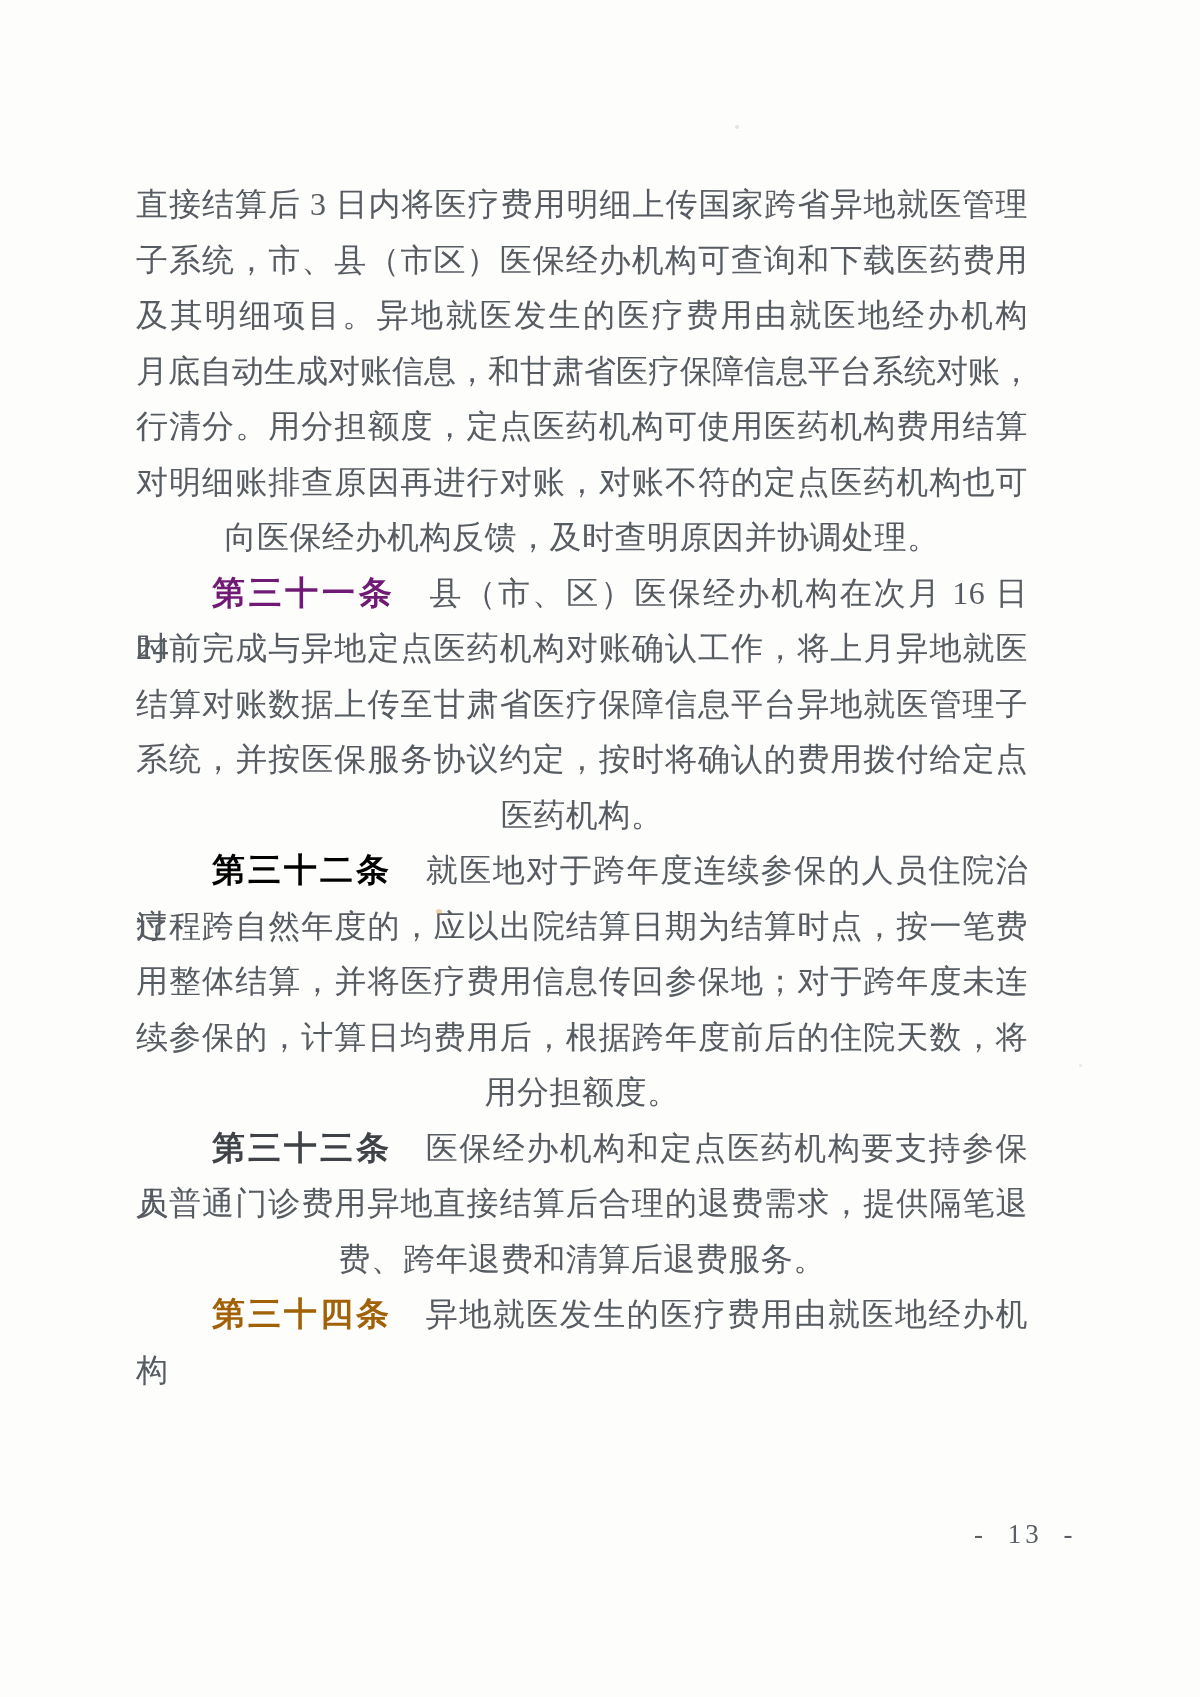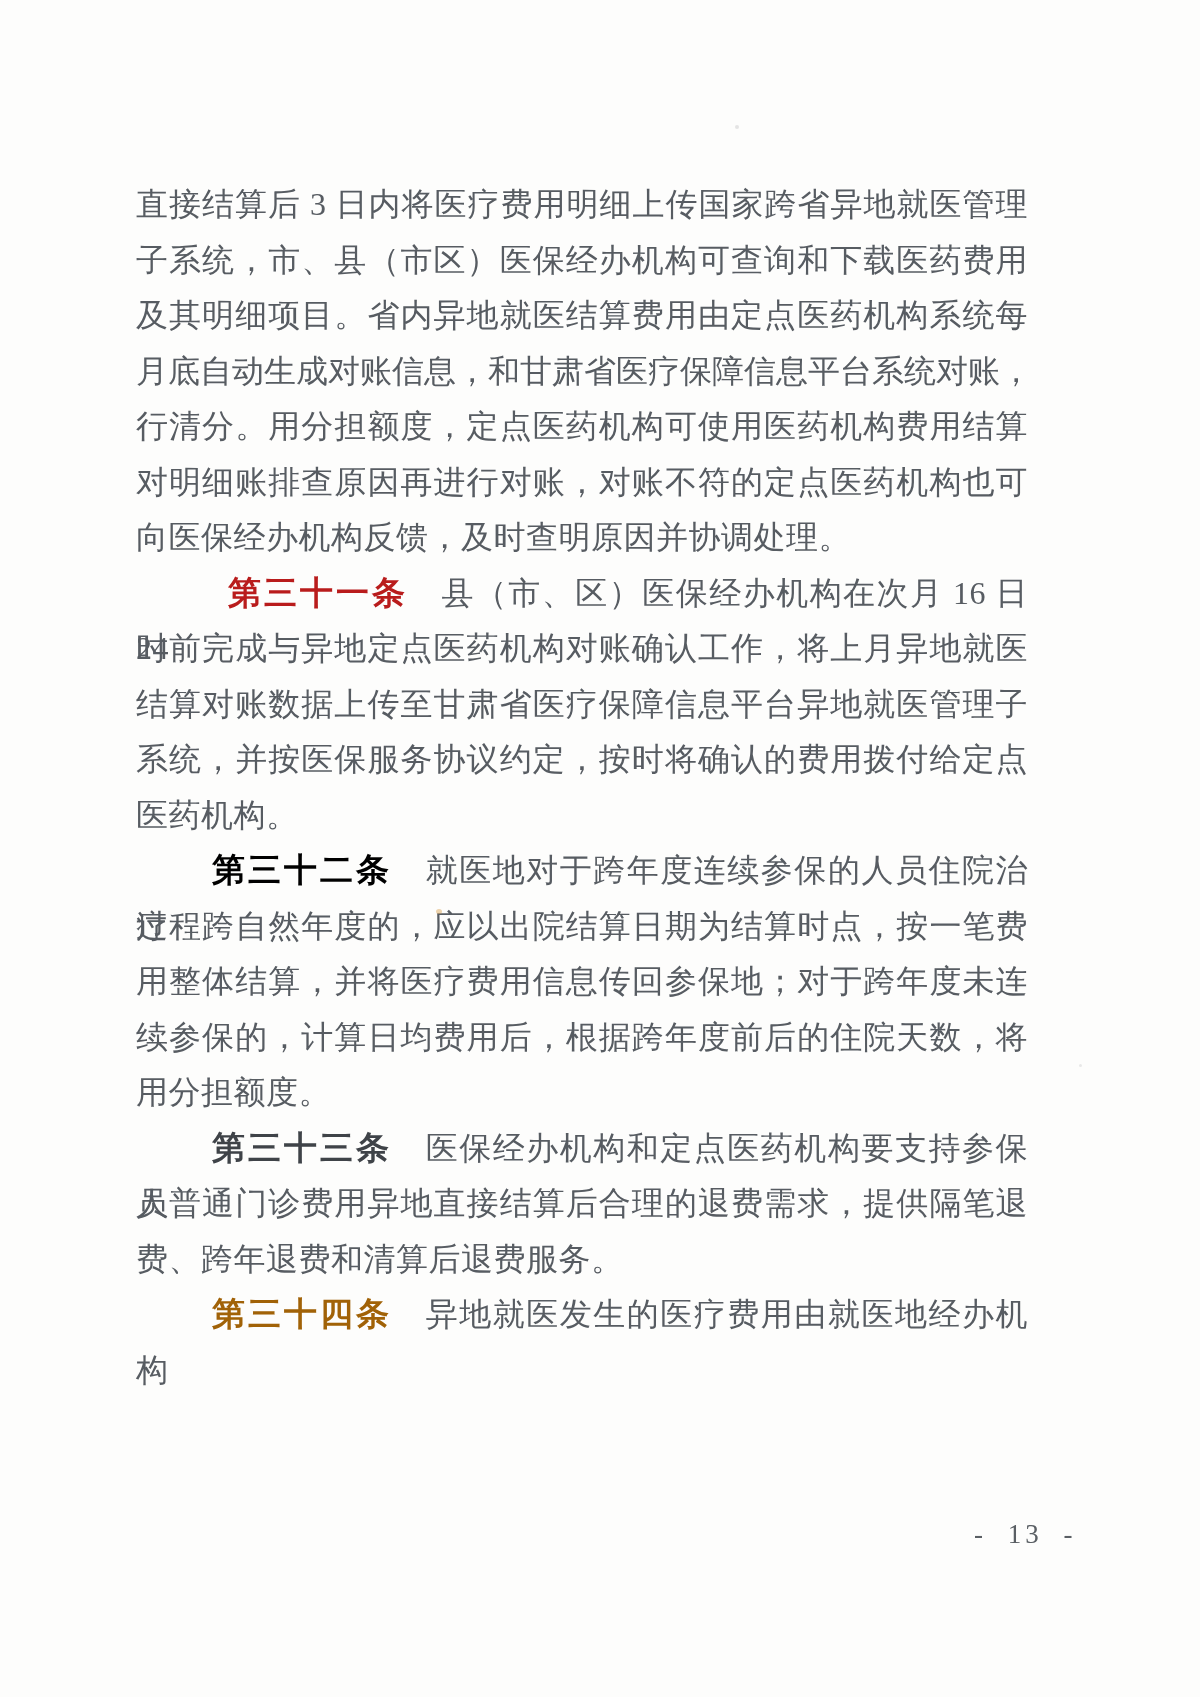--- a/index.html
+++ b/index.html
@@ -23,20 +23,21 @@
     width: 892px;
   }
   .line {
     position: relative;
     height: 55.5px;
     line-height: 55.5px;
     font-size: 32px;
     color: #575c62;
     letter-spacing: 0.5px;
     overflow: visible;
+    text-align: center;
   }
   .line.justify {
     text-align: justify;
     text-align-last: justify;
   }
   .line.indent {
     text-indent: 76px;
   }
   .line.nowrap {
     white-space: nowrap;
@@ -79,26 +80,26 @@
     background: rgba(140, 140, 145, 0.18);
   }
 </style>
 </head>
 <body>
 
 <div class="page" style="background: rgb(253, 253, 252);">
   <div class="doc" style="color: rgb(87, 92, 98);">
       <div class="line justify"><span class="seg">直接结算后 3 日内将医疗费用明细上传国家跨省异地就医管理</span></div>
       <div class="line justify"><span class="seg">子系统，市、县（市区）医保经办机构可查询和下载医药费用</span></div>
-      <div class="line justify"><span class="seg">及其明细项目。省内异地就医结算费用由定点医药机构系统每</span></div>
+      <div class="line justify"><span class="seg">及其明细项目。异地就医发生的医疗费用由就医地经办机构</span></div>
       <div class="line nowrap"><span class="seg">月底自动生成对账信息，和甘肃省医疗保障信息平台系统对账，</span></div>
       <div class="line justify"><span class="seg">行清分。用分担额度，定点医药机构可使用医药机构费用结算</span></div>
       <div class="line justify"><span class="seg">对明细账排查原因再进行对账，对账不符的定点医药机构也可</span></div>
       <div class="line"><span class="seg">向医保经办机构反馈，及时查明原因并协调处理。</span></div>
-      <div class="line indent justify"><span class="seg heading" style="color: #b91c1c; margin-left: 16px;">第三十一条</span><span class="seg">　县（市、区）医保经办机构在次月 16 日 24</span></div>
+      <div class="line indent justify"><span class="seg heading" style="color: #701a75;">第三十一条</span><span class="seg">　县（市、区）医保经办机构在次月 16 日 24</span></div>
       <div class="line justify"><span class="seg">时前完成与异地定点医药机构对账确认工作，将上月异地就医</span></div>
       <div class="line justify"><span class="seg">结算对账数据上传至甘肃省医疗保障信息平台异地就医管理子</span></div>
       <div class="line justify"><span class="seg">系统，并按医保服务协议约定，按时将确认的费用拨付给定点</span></div>
       <div class="line"><span class="seg">医药机构。</span></div>
       <div class="line indent justify"><span class="seg heading" style="color: #000000;">第三十二条</span><span class="seg">　就医地对于跨年度连续参保的人员住院治疗</span></div>
       <div class="line justify"><span class="seg">过程跨自然年度的，应以出院结算日期为结算时点，按一笔费</span></div>
       <div class="line justify"><span class="seg">用整体结算，并将医疗费用信息传回参保地；对于跨年度未连</span></div>
       <div class="line justify"><span class="seg">续参保的，计算日均费用后，根据跨年度前后的住院天数，将</span></div>
       <div class="line"><span class="seg">用分担额度。</span></div>
       <div class="line indent justify"><span class="seg heading" style="color: rgb(63, 67, 72);">第三十三条</span><span class="seg">　医保经办机构和定点医药机构要支持参保人</span></div>

